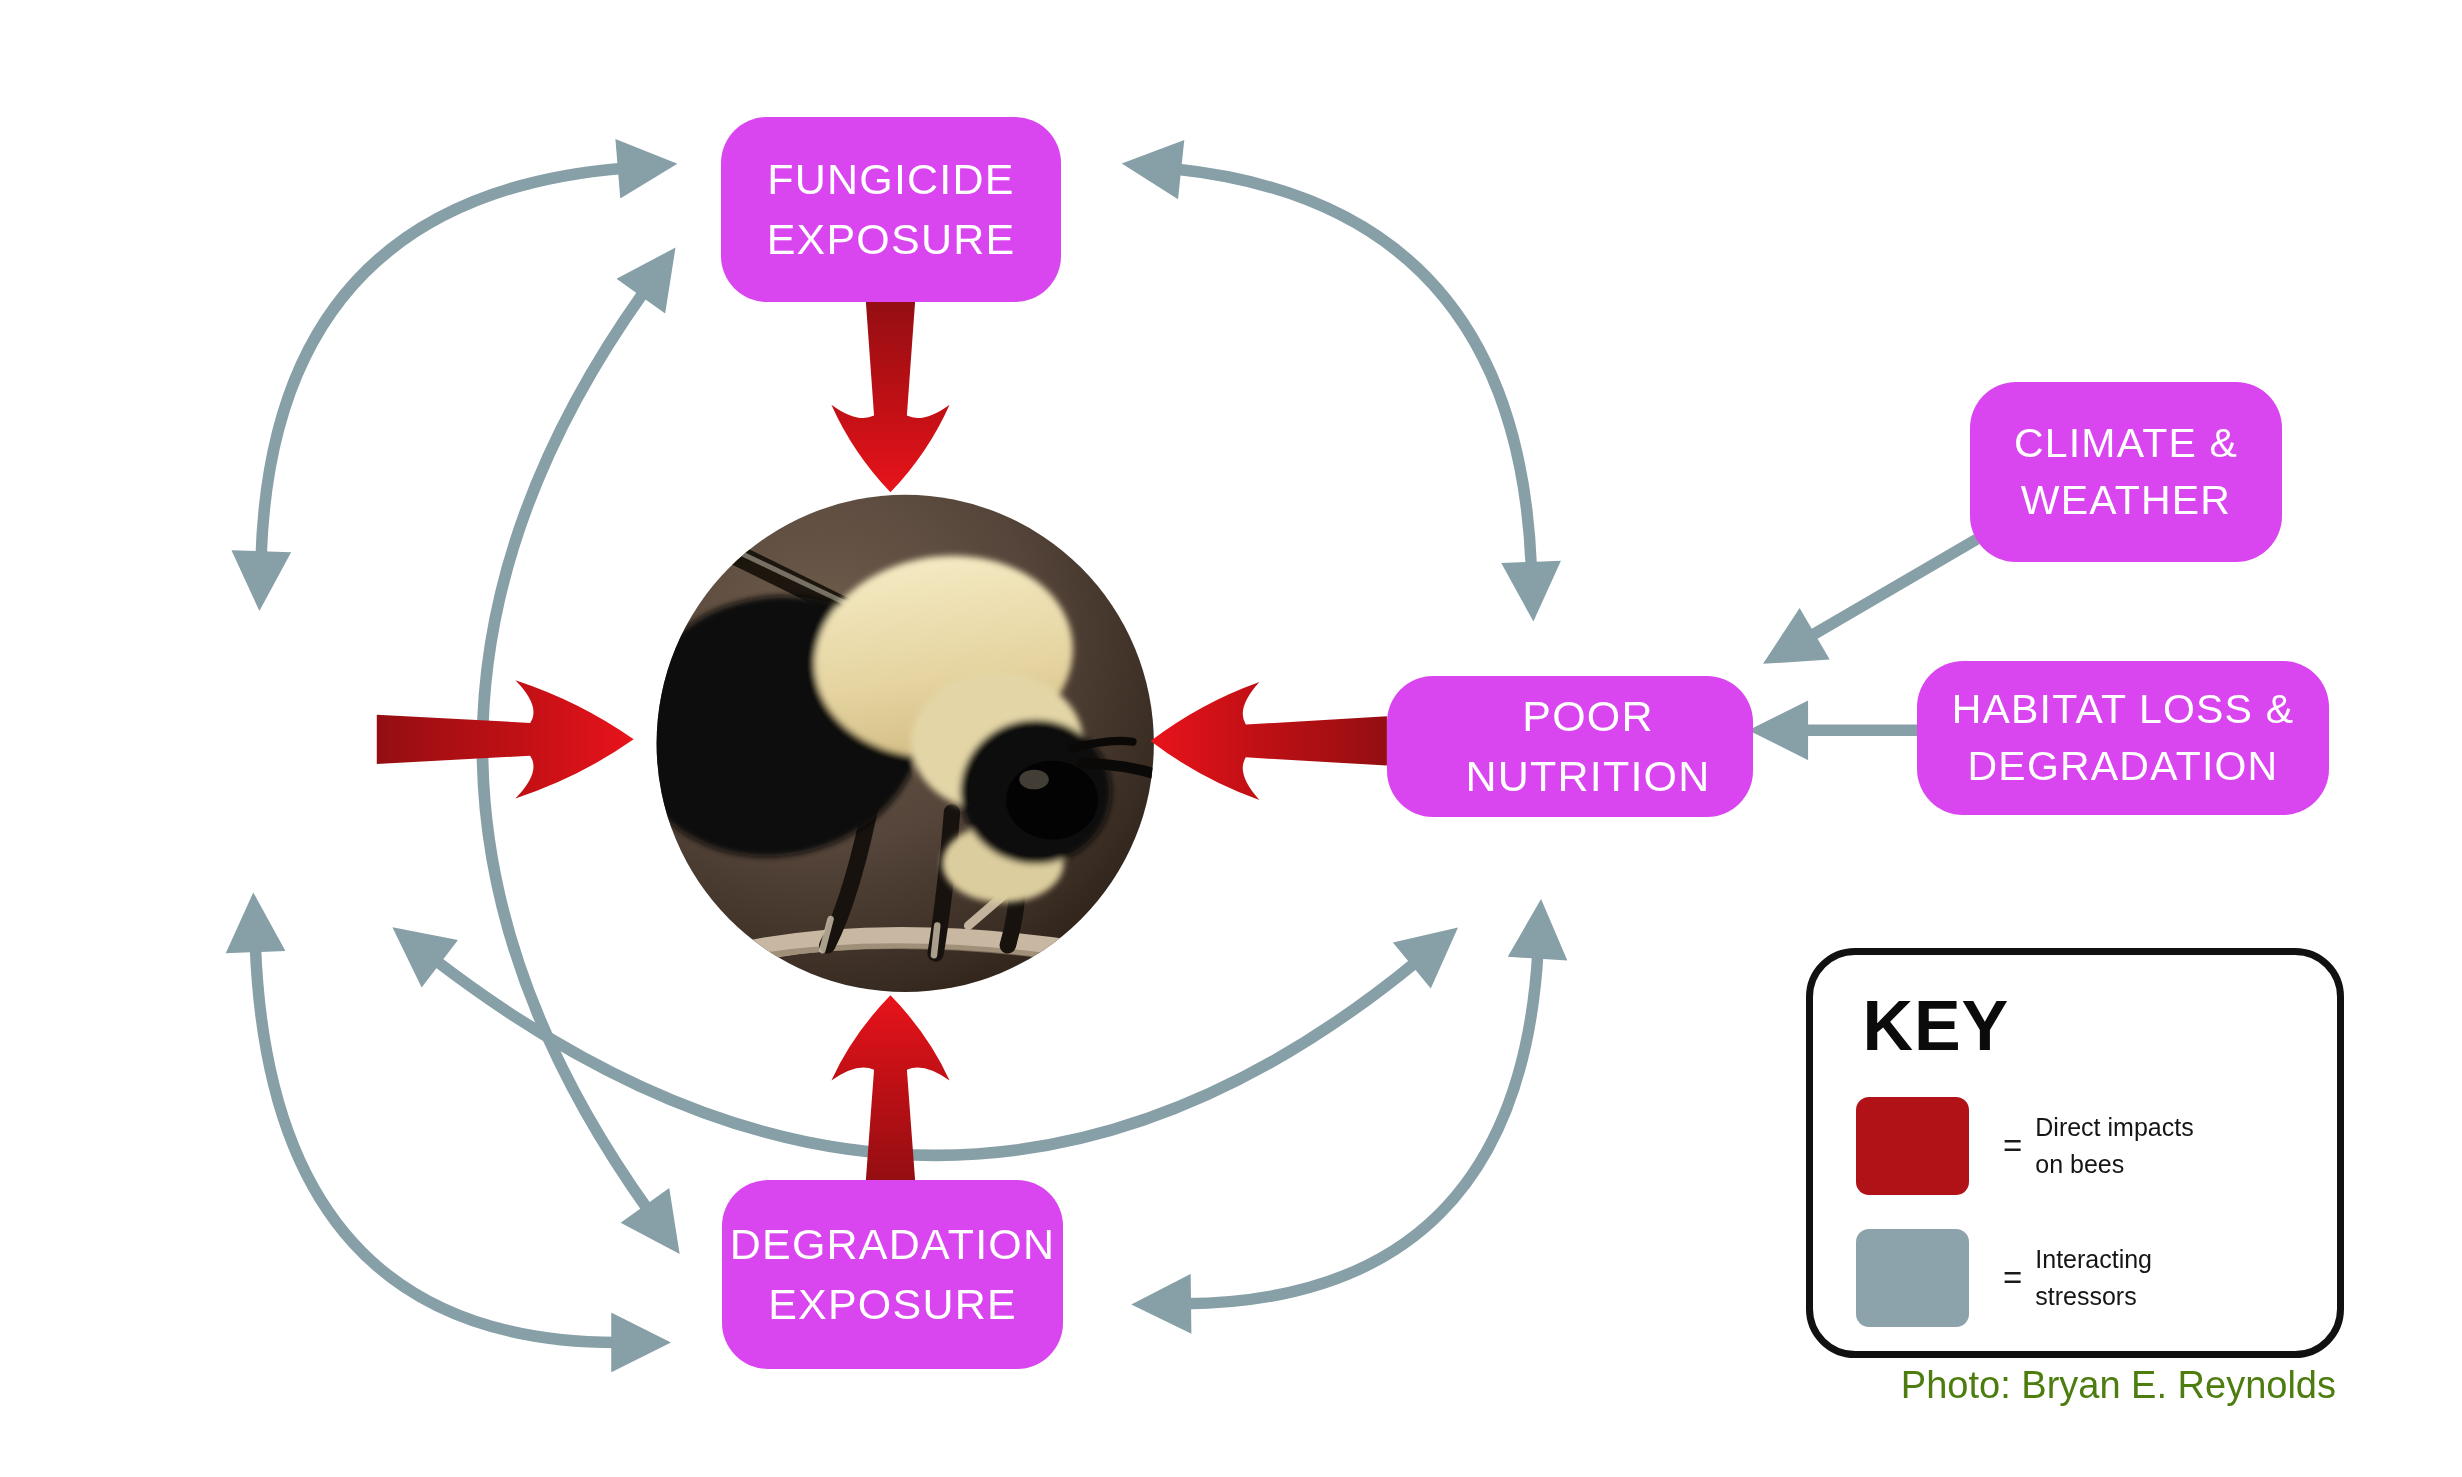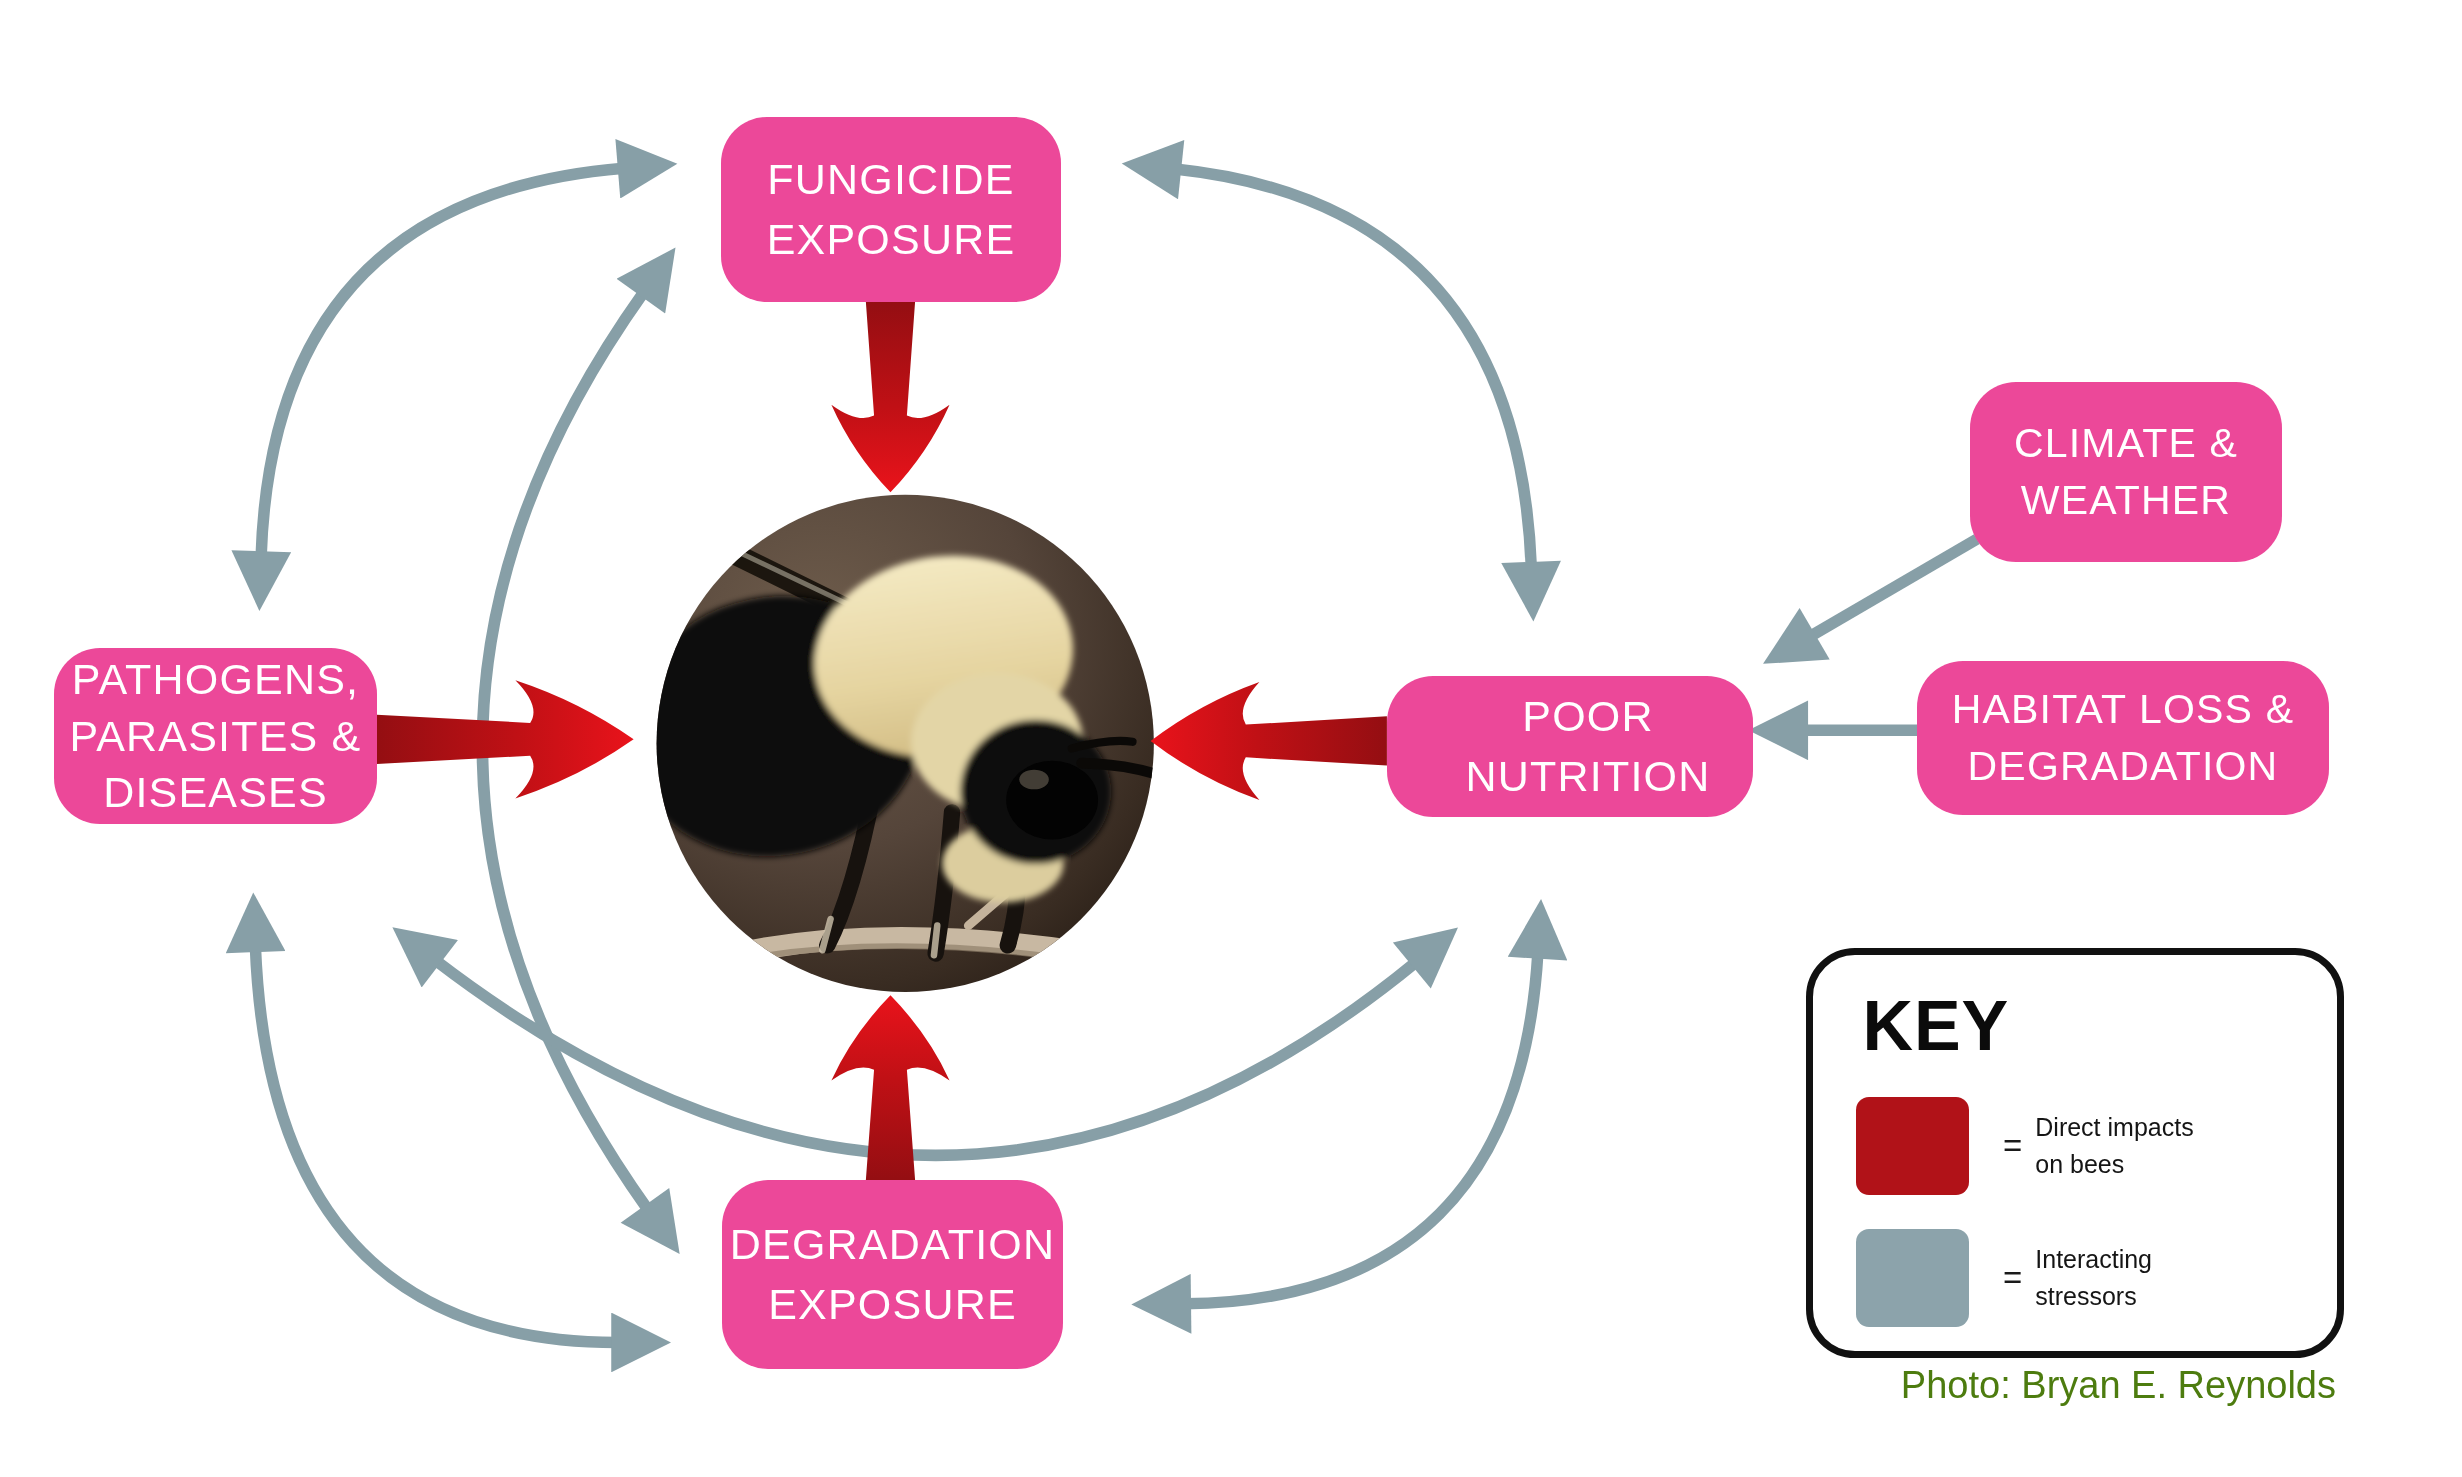--- a/index.html
+++ b/index.html
@@ -2,21 +2,21 @@
 <html style="font-size:13px"><head>
 <meta charset="utf-8">
 <style>
   html,body{margin:0;padding:0;background:#ffffff;}
   body{font-family:"Liberation Sans",sans-serif;}
   .stage{position:relative;width:2462px;height:1477px;background:#ffffff;overflow:hidden;}
   .art{position:absolute;left:0;top:0;width:2462px;height:1477px;}
 
   .node{
     position:absolute;
-    background:#ec4899;
+    background:#d946ef;
     border-radius:46px;
     color:#ffffff;
     display:flex;align-items:center;justify-content:center;
     text-align:center;
     font-size:43px;font-weight:500;letter-spacing:1.2px;
     line-height:1.38;
     white-space:pre-line;
   }
   .node-fungicide  {left:721px;  top:117px;  width:340px; height:185px;}
   .node-pathogens  {left:54px;   top:648px;  width:323px; height:176px; line-height:1.32;}
@@ -137,23 +137,20 @@
     <g>
       <use href="#red-arrow" transform="translate(772,901) scale(1.126,1)"></use>
       <use href="#red-arrow" transform="translate(1402,903) rotate(180) scale(1.036,1)"></use>
       <use href="#red-arrow" transform="translate(1085,600) rotate(90) scale(0.835,1)"></use>
       <use href="#red-arrow" transform="translate(1085,1213) rotate(-90) scale(0.81,1)"></use>
     </g>
   </svg>
 
   <div class="node node-fungicide">FUNGICIDE
 EXPOSURE</div>
-  <div class="node node-pathogens">PATHOGENS,
-PARASITES &amp;
-DISEASES</div>
   <div class="node node-nutrition">POOR
 NUTRITION</div>
   <div class="node node-insecticide">DEGRADATION
 EXPOSURE</div>
   <div class="node node-climate">CLIMATE &amp;
 WEATHER</div>
   <div class="node node-habitat">HABITAT LOSS &amp;
 DEGRADATION</div>
 
   <div class="key-panel">

